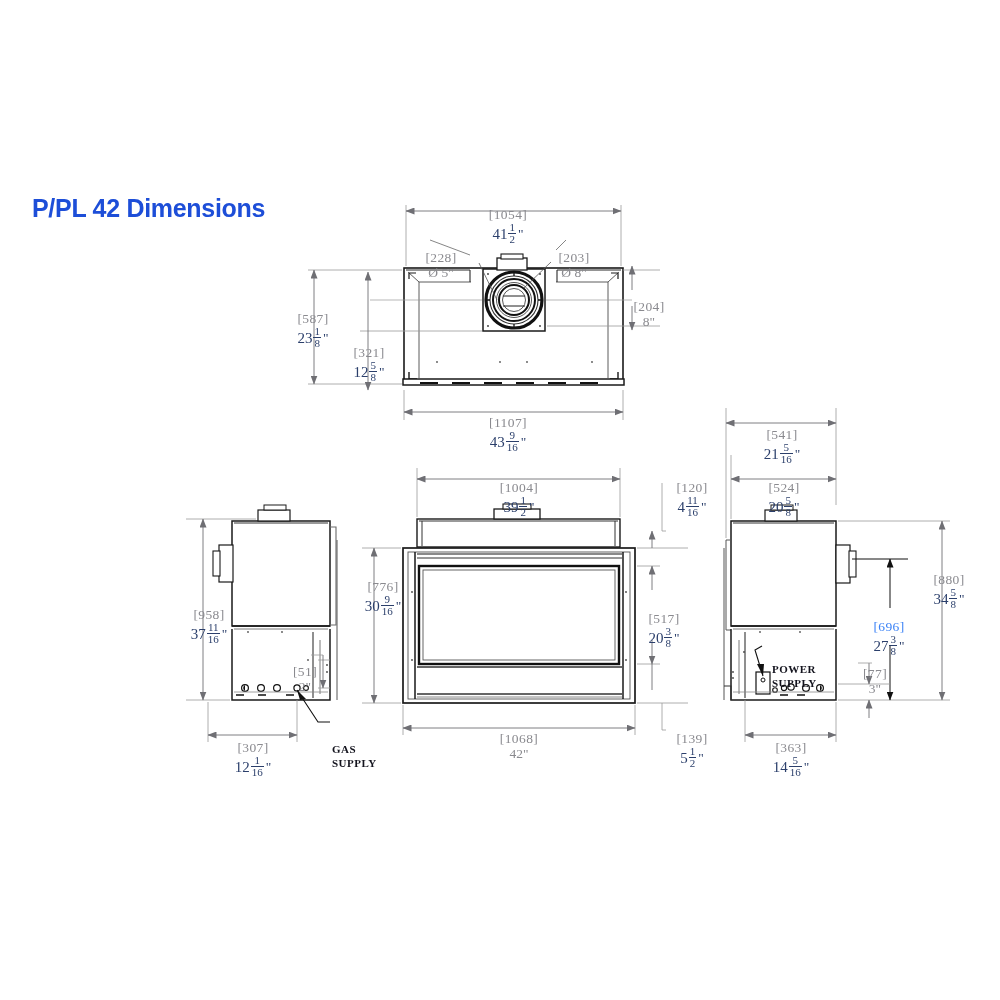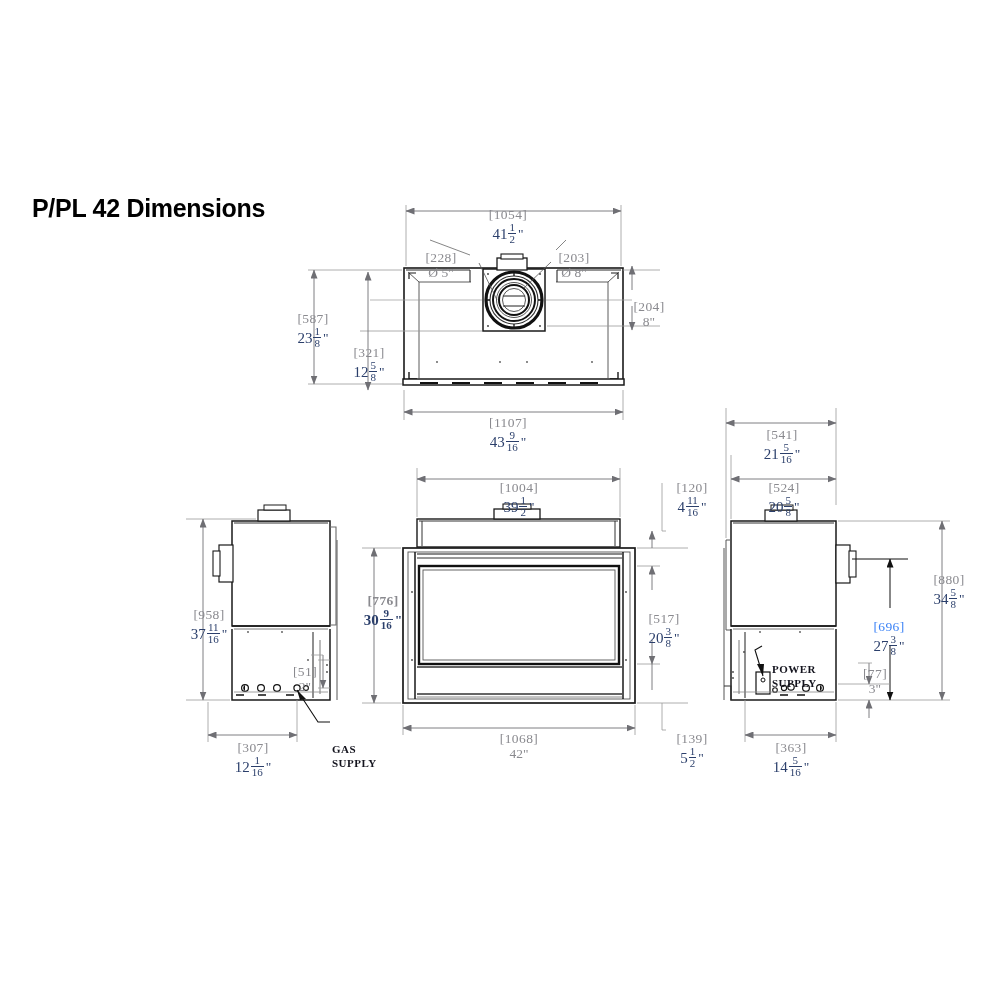--- a/index.html
+++ b/index.html
@@ -21,21 +21,21 @@
     height: 1000px;
   }
   #title {
     position: absolute;
     left: 32px;
     top: 194px;
     font-family: "Liberation Sans", sans-serif;
     font-weight: bold;
     font-size: 25px;
     letter-spacing: -0.3px;
-    color: #000000;
+    color: #1d4ed8;
     white-space: nowrap;
   }
   svg {
     position: absolute;
     left: 0; top: 0;
   }
   .dim {
     position: absolute;
     font-family: "Liberation Serif", serif;
     white-space: nowrap;
@@ -427,21 +427,21 @@
   <div class="dim" style="left:488px; top:461px; width:62px;">
     <span class="mm">[1004]</span>
     <span class="inch"><span class="whole">39</span><span class="frac"><span class="num">1</span><span class="den">2</span></span><span class="unit">"</span></span>
   </div>
 
   <div class="dim" style="left:488px; top:712px; width:62px;">
     <span class="mm">[1068]</span>
     <span class="inch gray">42"</span>
   </div>
 
-  <div class="dim" style="left:352px; top:574px; width:62px;font-weight:bold;">
+  <div class="dim" style="left:352px; top:560px; width:62px;">
     <span class="mm">[776]</span>
     <span class="inch"><span class="whole">30</span><span class="frac"><span class="num">9</span><span class="den">16</span></span><span class="unit">"</span></span>
   </div>
 
   <div class="dim" style="left:633px; top:592px; width:62px;">
     <span class="mm">[517]</span>
     <span class="inch"><span class="whole">20</span><span class="frac"><span class="num">3</span><span class="den">8</span></span><span class="unit">"</span></span>
   </div>
 
   <div class="dim" style="left:661px; top:461px; width:62px;">

